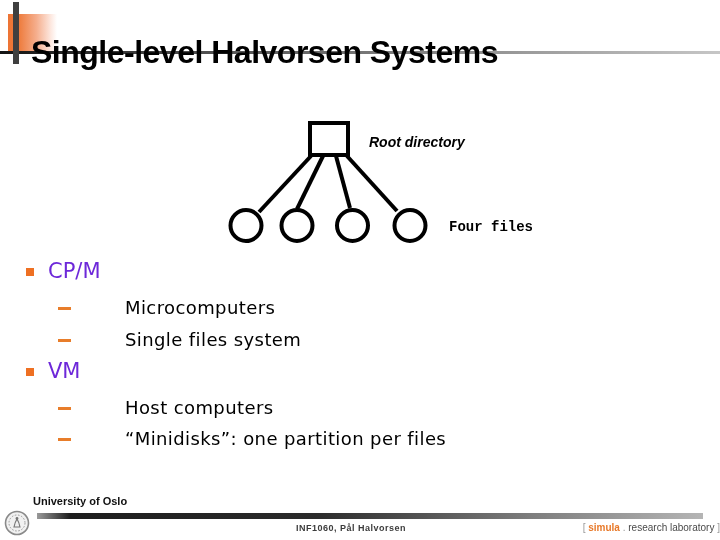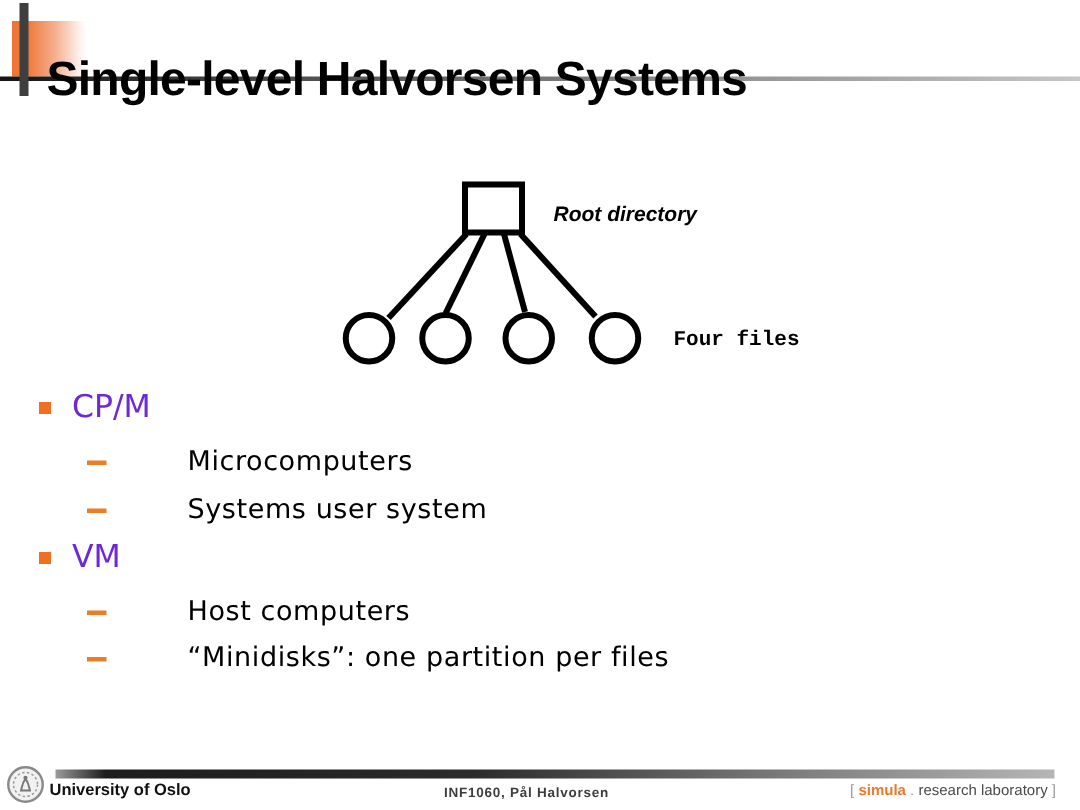--- a/index.html
+++ b/index.html
@@ -40,23 +40,23 @@
     font-size:18px;color:#000;letter-spacing:0.4px;white-space:nowrap;margin-left:45px;
   }
   .sq-marker{position:absolute;left:26px;top:9px;width:8px;height:8px;background:#ee7022;}
   .dash-marker{position:absolute;left:58px;top:10px;width:13px;height:3px;background:#e87d2a;}
   
   .footer-bar{
     position:absolute;left:37px;top:513px;width:666px;height:6px;
     background:linear-gradient(90deg,#9a9a9a 0%,#1d1d1d 5%,#2b2b2b 42%,#7d7d7d 74%,#b5b5b5 100%);
   }
   .uio-logo{position:absolute;left:4px;top:509px;}
-  .uio-name{position:absolute;left:33px;top:521px;font-size:11px;font-weight:bold;color:#111;white-space:nowrap;}
+  .uio-name{position:absolute;left:33px;top:495px;font-size:11px;font-weight:bold;color:#111;white-space:nowrap;}
   .course-ref{position:absolute;left:296px;top:523px;font-size:9px;color:#3c3c3c;letter-spacing:0.5px;white-space:nowrap;font-weight:bold;}
-  .simula-tag{position:absolute;right:16px;top:522px;font-size:10px;color:#555;white-space:nowrap;padding-left:12px;}
+  .simula-tag{position:absolute;right:0;top:522px;font-size:10px;color:#555;white-space:nowrap;padding-left:12px;}
   .simula-tag .bracket{color:#9a9a9a;}
   .simula-tag .simula{color:#e87a2b;font-weight:bold;}
   .simula-tag .dot{color:#9a9a9a;}
   .simula-tag .rest{color:#4a4a4a;}
 </style>
 </head>
 <body>
 
 <div class="orange-block"></div>
 <div class="title-rule"></div>
@@ -82,21 +82,21 @@
 <div class="bullet-row b1">
   <span class="sq-marker"></span>
   <span class="lvl1-text">CP/M</span>
 </div>
 <div class="bullet-row b2">
   <span class="dash-marker"></span>
   <span class="lvl2-text">Microcomputers</span>
 </div>
 <div class="bullet-row b3">
   <span class="dash-marker"></span>
-  <span class="lvl2-text">Systems user system</span>
+  <span class="lvl2-text">Single files system</span>
 </div>
 <div class="bullet-row b4">
   <span class="sq-marker"></span>
   <span class="lvl1-text">VM</span>
 </div>
 <div class="bullet-row b5">
   <span class="dash-marker"></span>
   <span class="lvl2-text">Host computers</span>
 </div>
 <div class="bullet-row b6">

